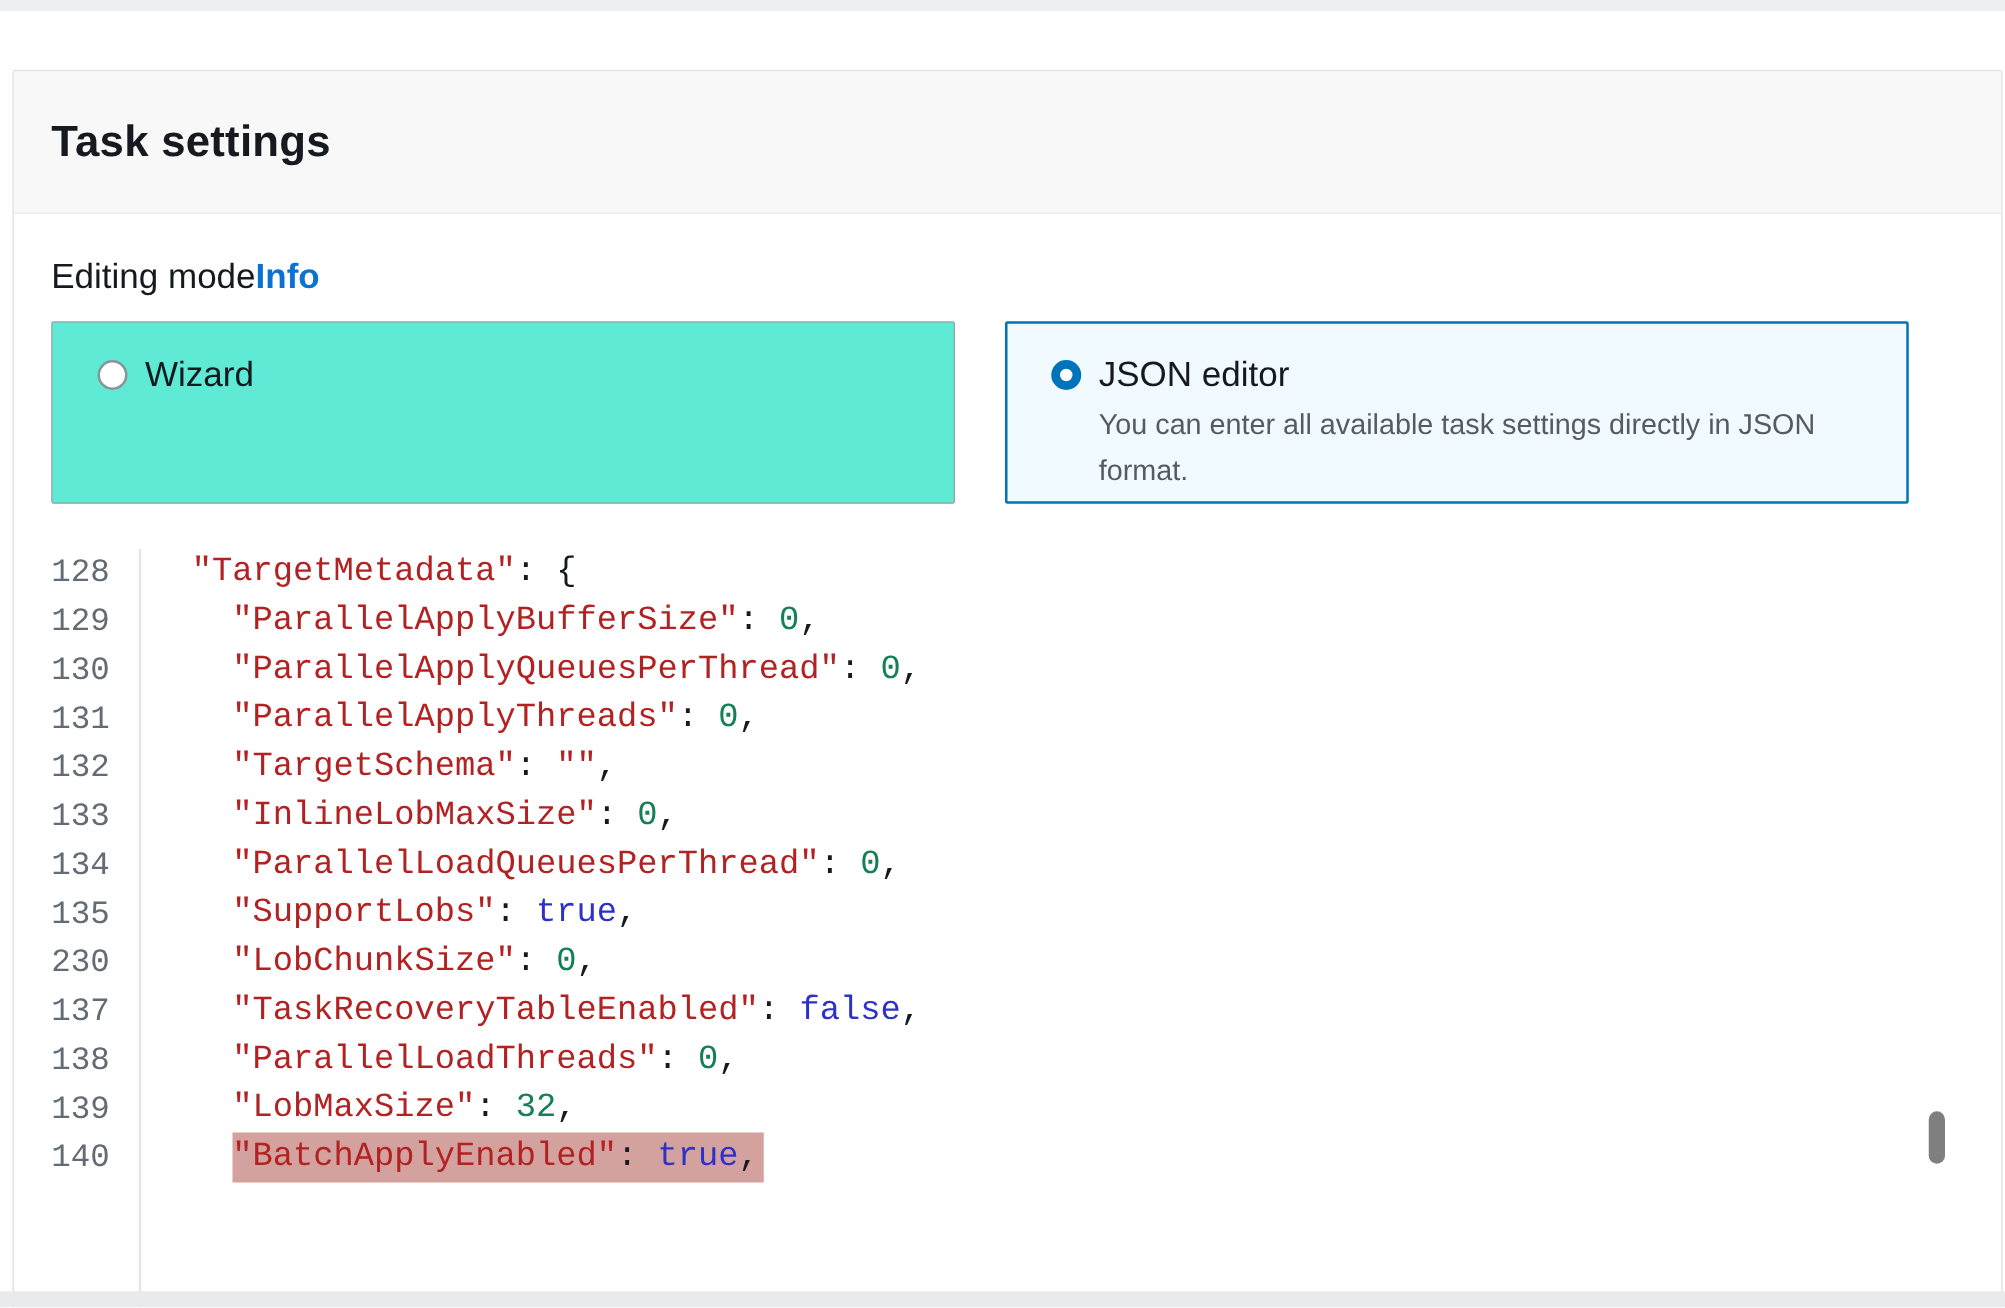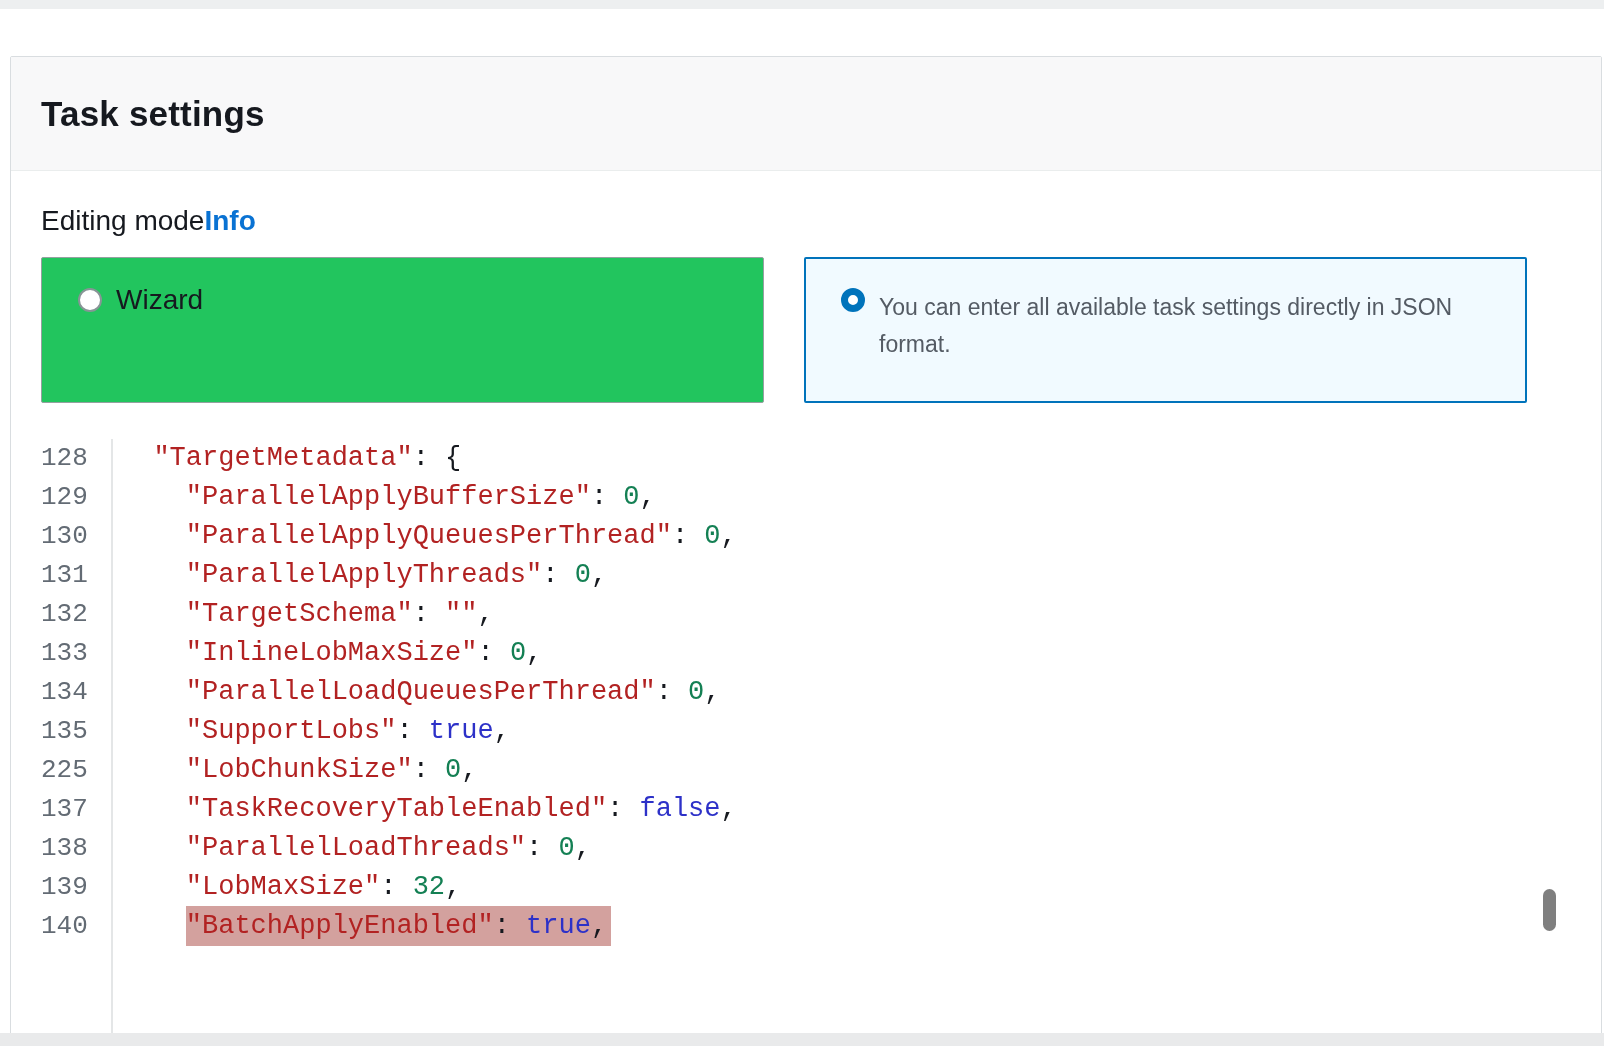--- a/index.html
+++ b/index.html
@@ -15,36 +15,36 @@
     display:flex; align-items:center; padding:0 30px; }
   .panel-title { font-size:35px; font-weight:700; color:#16191f; letter-spacing:0.2px; }
 
   .panel-body { padding: 34px 30px 30px 30px; }
 
   .field-label-row { display:flex; align-items:baseline; margin-bottom:20px; }
   .field-label { font-size:28px; color:#16191f; }
   .info-link { font-size:28px; font-weight:700; color:var(--c-link); text-decoration:none; cursor:pointer;text-align:right; }
 
   .tiles { display:flex; gap:40px; }
-  .tile { width:723px; height:146px; background:#22c55e; border:1px solid #95a0a0;
+  .tile { width:723px; height:146px; background:#5eead4; border:1px solid #95a0a0;
     border-radius:2px; padding:26px 10px 12px 36px; display:flex; align-items:flex-start; cursor:pointer; }
   .tile.selected { border:2px solid var(--c-accent); background:#f1faff; padding:25px 9px 0 35px; }
   .radio { width:24px; height:24px; border-radius:50%; background:#fff; flex:0 0 24px;
     border:2px solid #879596; margin-top:4px; }
   .radio.on { border:7px solid var(--c-accent); }
   .tile-text { margin-left:14px; }
   .tile-label { font-size:28px; color:#16191f; line-height:32px; }
   .tile-desc { font-size:23px; color:#545b64; line-height:37px; margin-top:5px; max-width:640px; }
 
   .editor { position:relative; margin-top:36px; height:620px; cursor:text;
     font-family:"Liberation Mono","DejaVu Sans Mono",monospace; }
   .editor::before { content:""; position:absolute; left:70px; top:0; height:615px;
     width:2px; background:#e4e6e7; }
   .line { display:flex; height:39px; line-height:39px; }
-  .ln { width:70px; padding-right:23px; text-align:left; font-size:26px; color:#636b74;
+  .ln { width:70px; padding-right:23px; text-align:center; font-size:26px; color:#636b74;
     flex:0 0 70px; }
   .txt { white-space:pre; font-size:27px; padding-left:10px; color:#16191f; }
   .t-key, .t-string { color:var(--c-key); }
   .t-number { color:var(--c-num); }
   .t-boolean { color:var(--c-bool); }
   .t-punct { color:#16191f; }
   .hl { background:var(--c-hl); padding:5px 4px 5px 0; }
 
   .scroll-thumb { position:absolute; right:15px; top:450px; width:13px; height:42px;
     border-radius:7px; background:#7f7f7f; cursor:pointer; }
@@ -71,20 +71,21 @@
         <div class="tile">
           <span class="radio"></span>
           <div class="tile-text">
             <div class="tile-label">Wizard</div>
           </div>
         </div>
 
         <div class="tile selected">
           <span class="radio on"></span>
           <div class="tile-text">
+            <div class="tile-label">JSON editor</div>
             <div class="tile-desc">You can enter all available task settings directly in JSON format.</div>
           </div>
         </div>
       </div>
 
       <div class="editor">
         <div id="code-lines">
             <div class="line">
               <span class="ln">128</span>
               <span class="txt"><span>  </span><span class="t-key">"TargetMetadata"</span><span class="t-punct">: </span><span class="t-punct">{</span></span>
@@ -111,21 +112,21 @@
             </div>
             <div class="line">
               <span class="ln">134</span>
               <span class="txt"><span>    </span><span class="t-key">"ParallelLoadQueuesPerThread"</span><span class="t-punct">: </span><span class="t-number">0</span><span class="t-punct">,</span></span>
             </div>
             <div class="line">
               <span class="ln">135</span>
               <span class="txt"><span>    </span><span class="t-key">"SupportLobs"</span><span class="t-punct">: </span><span class="t-boolean">true</span><span class="t-punct">,</span></span>
             </div>
             <div class="line">
-              <span class="ln">225</span>
+              <span class="ln">230</span>
               <span class="txt"><span>    </span><span class="t-key">"LobChunkSize"</span><span class="t-punct">: </span><span class="t-number">0</span><span class="t-punct">,</span></span>
             </div>
             <div class="line">
               <span class="ln">137</span>
               <span class="txt"><span>    </span><span class="t-key">"TaskRecoveryTableEnabled"</span><span class="t-punct">: </span><span class="t-boolean">false</span><span class="t-punct">,</span></span>
             </div>
             <div class="line">
               <span class="ln">138</span>
               <span class="txt"><span>    </span><span class="t-key">"ParallelLoadThreads"</span><span class="t-punct">: </span><span class="t-number">0</span><span class="t-punct">,</span></span>
             </div>

